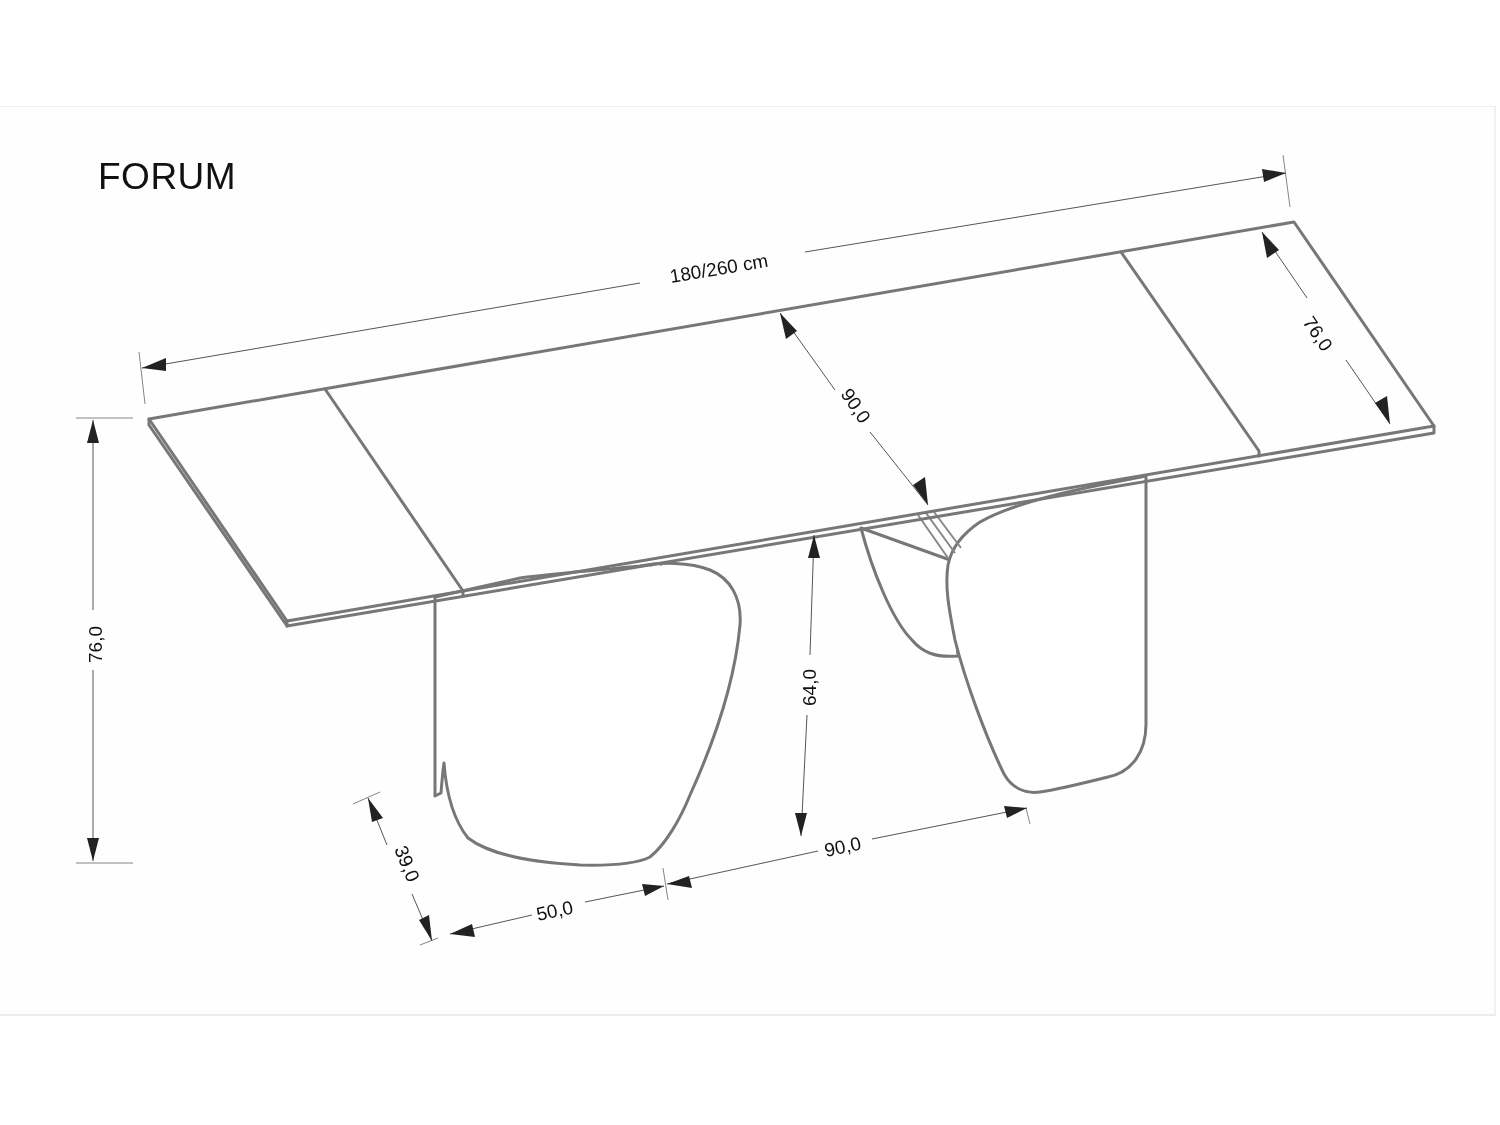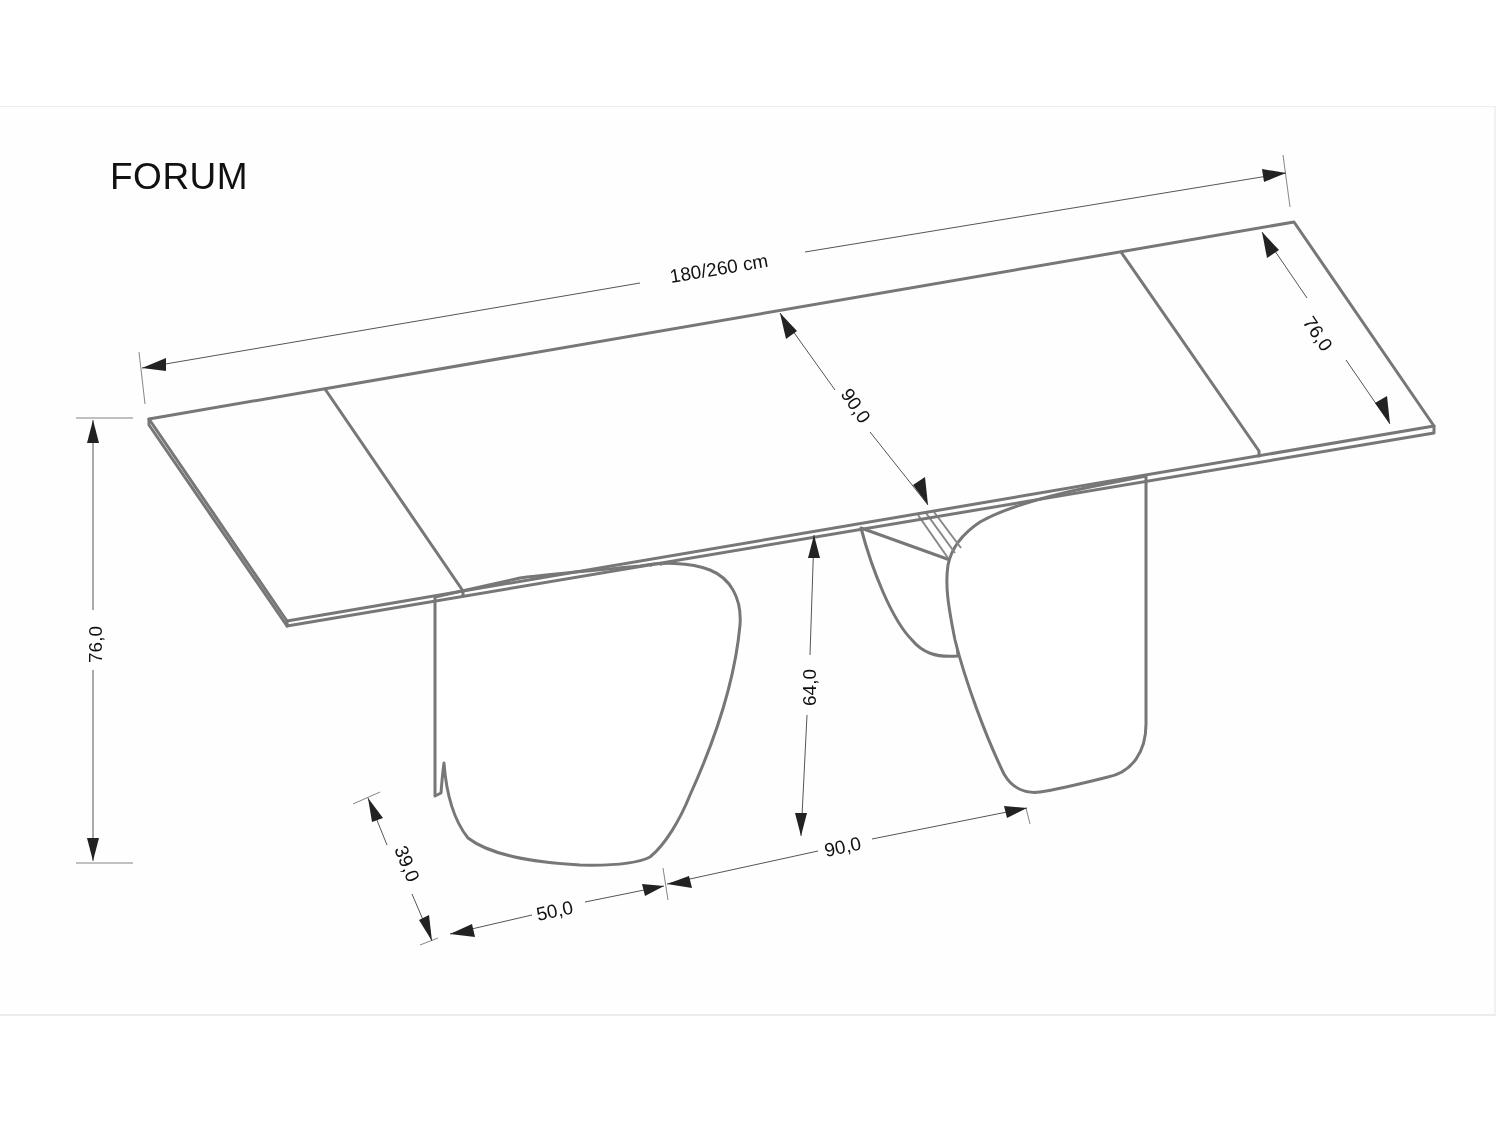--- a/index.html
+++ b/index.html
@@ -1,18 +1,18 @@
 <!DOCTYPE html>
 <html><head>
   <meta charset="utf-8">
   <style>
     html, body { margin: 0; padding: 0; background: #ffffff; }
     body { width: 1500px; height: 1125px; position: relative; overflow: hidden; font-family: "Liberation Sans", sans-serif; }
     .frame { position: absolute; left: 0; top: 106px; width: 1496px; height: 910px; border-top: 1px solid #eeeeee; border-right: 2px solid #f1f1f1; border-bottom: 2px solid #ececec; background: #fefefe; box-sizing: border-box; }
-    .title { position: absolute; left: 110px; top: 156px; font-size: 37px; color: #111111; letter-spacing: 0.5px; font-family: "Liberation Sans", sans-serif; }
+    .title { position: absolute; left: 98px; top: 156px; font-size: 37px; color: #111111; letter-spacing: 0.5px; font-family: "Liberation Sans", sans-serif; }
     svg.drawing { position: absolute; left: 0; top: 0; width: 1500px; height: 1125px; }
     .outline { fill: none; stroke: #777777; stroke-width: 3; stroke-linejoin: round; stroke-linecap: round; }
     .outline-thin { fill: none; stroke: #888888; stroke-width: 2; }
     .leg { fill: #ffffff; stroke: #777777; stroke-width: 3; stroke-linejoin: round; }
     .dim { stroke: #555555; stroke-width: 1; fill: none; }
     .ext { stroke: #777777; stroke-width: 0.9; fill: none; }
     .dimtext { font-family: "Liberation Sans", sans-serif; font-size: 19px; fill: #111111; }
     .arrow { fill: #222222; }
   </style>
 </head>

